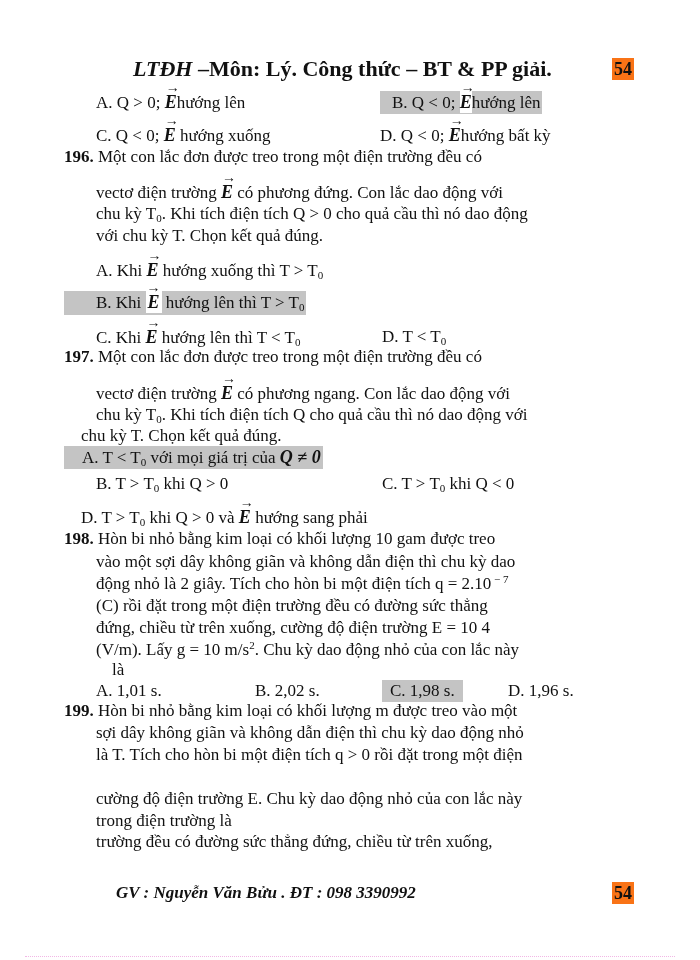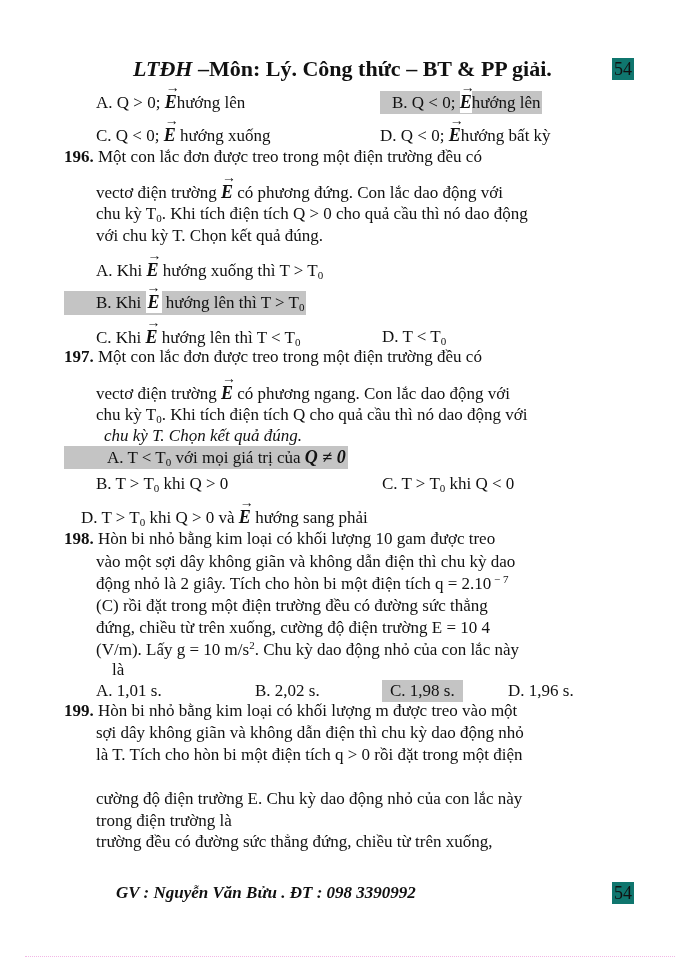--- a/index.html
+++ b/index.html
@@ -1,21 +1,21 @@
 <!DOCTYPE html>
 <html><head>
 <meta charset="utf-8">
 <style>
   html, body { margin:0; padding:0; background:#ffffff; }
   body { width:700px; height:960px; position:relative; overflow:hidden;
          font-family:"Liberation Serif", "DejaVu Serif", serif; color:#111; font-size:17px; }
   .abs { position:absolute; white-space:nowrap; line-height:22px; }
   .hdr { font-weight:bold; font-size:22px; }
   .hdr .it { font-style:italic; }
-  .pg { background:#0f766e; font-weight:normal; font-size:18px; padding:0 2px; }
+  .pg { background:#f97316; font-weight:bold; font-size:18px; padding:0 2px; }
   .hl { background:#c4c4c4;padding-left:12px; }
   .qn { font-weight:bold; }
   .vec { display:inline-block; position:relative; font-weight:bold; font-style:italic; font-size:18px; }
   .vec::before { content:"\2192"; position:absolute; left:1px; top:-14px; font-size:14px; font-style:normal; font-weight:bold; }
   sub { font-size:11px; vertical-align:-3px; line-height:0; }
   sup { font-size:11px; vertical-align:6px; line-height:0; }
   .bigq { font-weight:bold; font-style:italic; font-size:18px; }
   .footer { font-weight:bold; font-style:italic; font-size:17px; }
   .dots { position:absolute; left:25px; right:25px; top:956px; height:0; border-top:1px dotted #f2b6e6; }
 </style>
@@ -66,23 +66,23 @@
 
 <div class="abs" style="left:64px; top:346px;">
   <span class="qn">197.</span><span> Một con lắc đơn được treo trong một điện trường đều có</span>
 </div>
 <div class="abs" style="left:96px; top:382px;">
   <span>vectơ điện trường </span><span class="vec">E</span><span> có phương ngang.  Con lắc dao động với</span>
 </div>
 <div class="abs" style="left:96px; top:404px;">
   <span>chu kỳ T</span><sub>0</sub><span>. Khi tích điện tích Q cho quả cầu thì nó dao động với</span>
 </div>
-<div class="abs" style="left:104px; top:425px;font-style:italic;">chu kỳ T. Chọn kết quả đúng.</div>
+<div class="abs" style="left:81px; top:425px;">chu kỳ T. Chọn kết quả đúng.</div>
 
-<div class="abs hl" style="left:64px; top:446px; padding-left:43px; padding-right:2px; height:23px;">
+<div class="abs hl" style="left:64px; top:446px; padding-left:18px; padding-right:2px; height:23px;">
   <span>A. T &lt; T</span><sub>0</sub><span> với mọi giá trị của </span><span class="bigq">Q ≠ 0</span>
 </div>
 <div class="abs" style="left:96px; top:473px;">
   <span>B. T &gt; T</span><sub>0</sub><span> khi  Q &gt; 0</span>
 </div>
 <div class="abs" style="left:382px; top:473px;">
   <span>C. T &gt; T</span><sub>0</sub><span> khi  Q &lt; 0</span>
 </div>
 <div class="abs" style="left:81px; top:506px;">
   <span>D. T &gt; T</span><sub>0</sub><span> khi  Q &gt; 0 và </span><span class="vec">E</span><span> hướng  sang phải</span>

